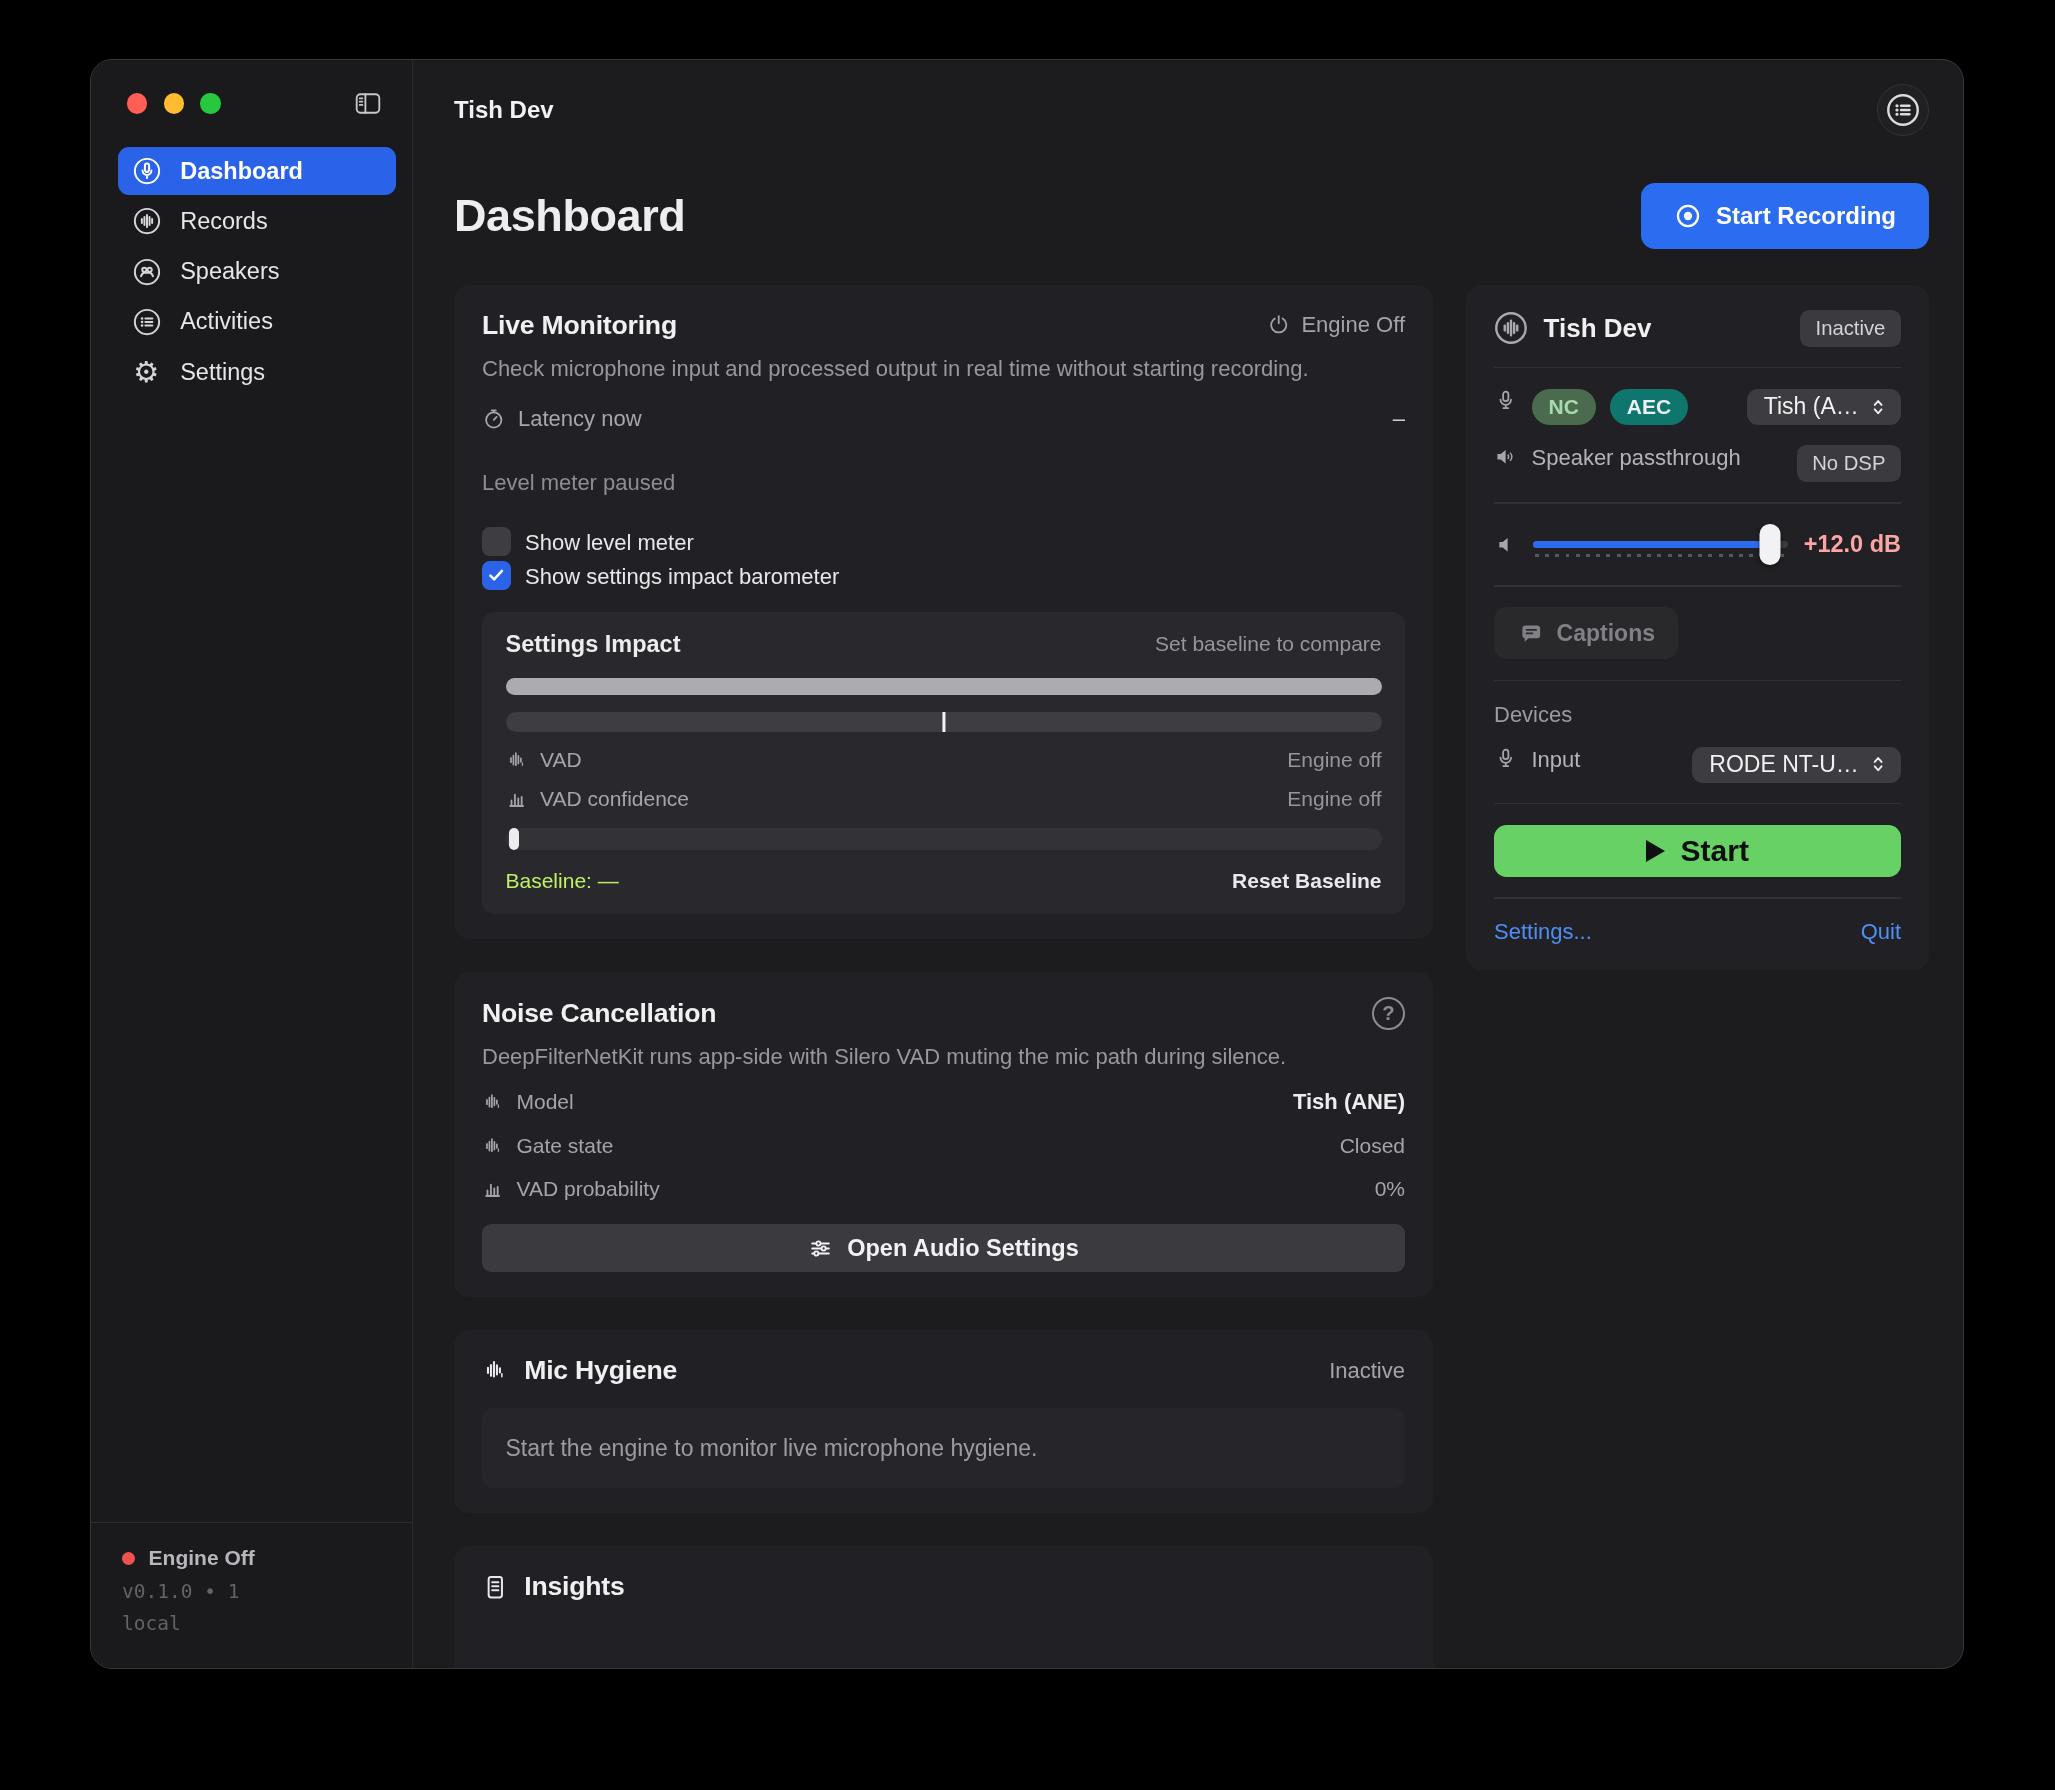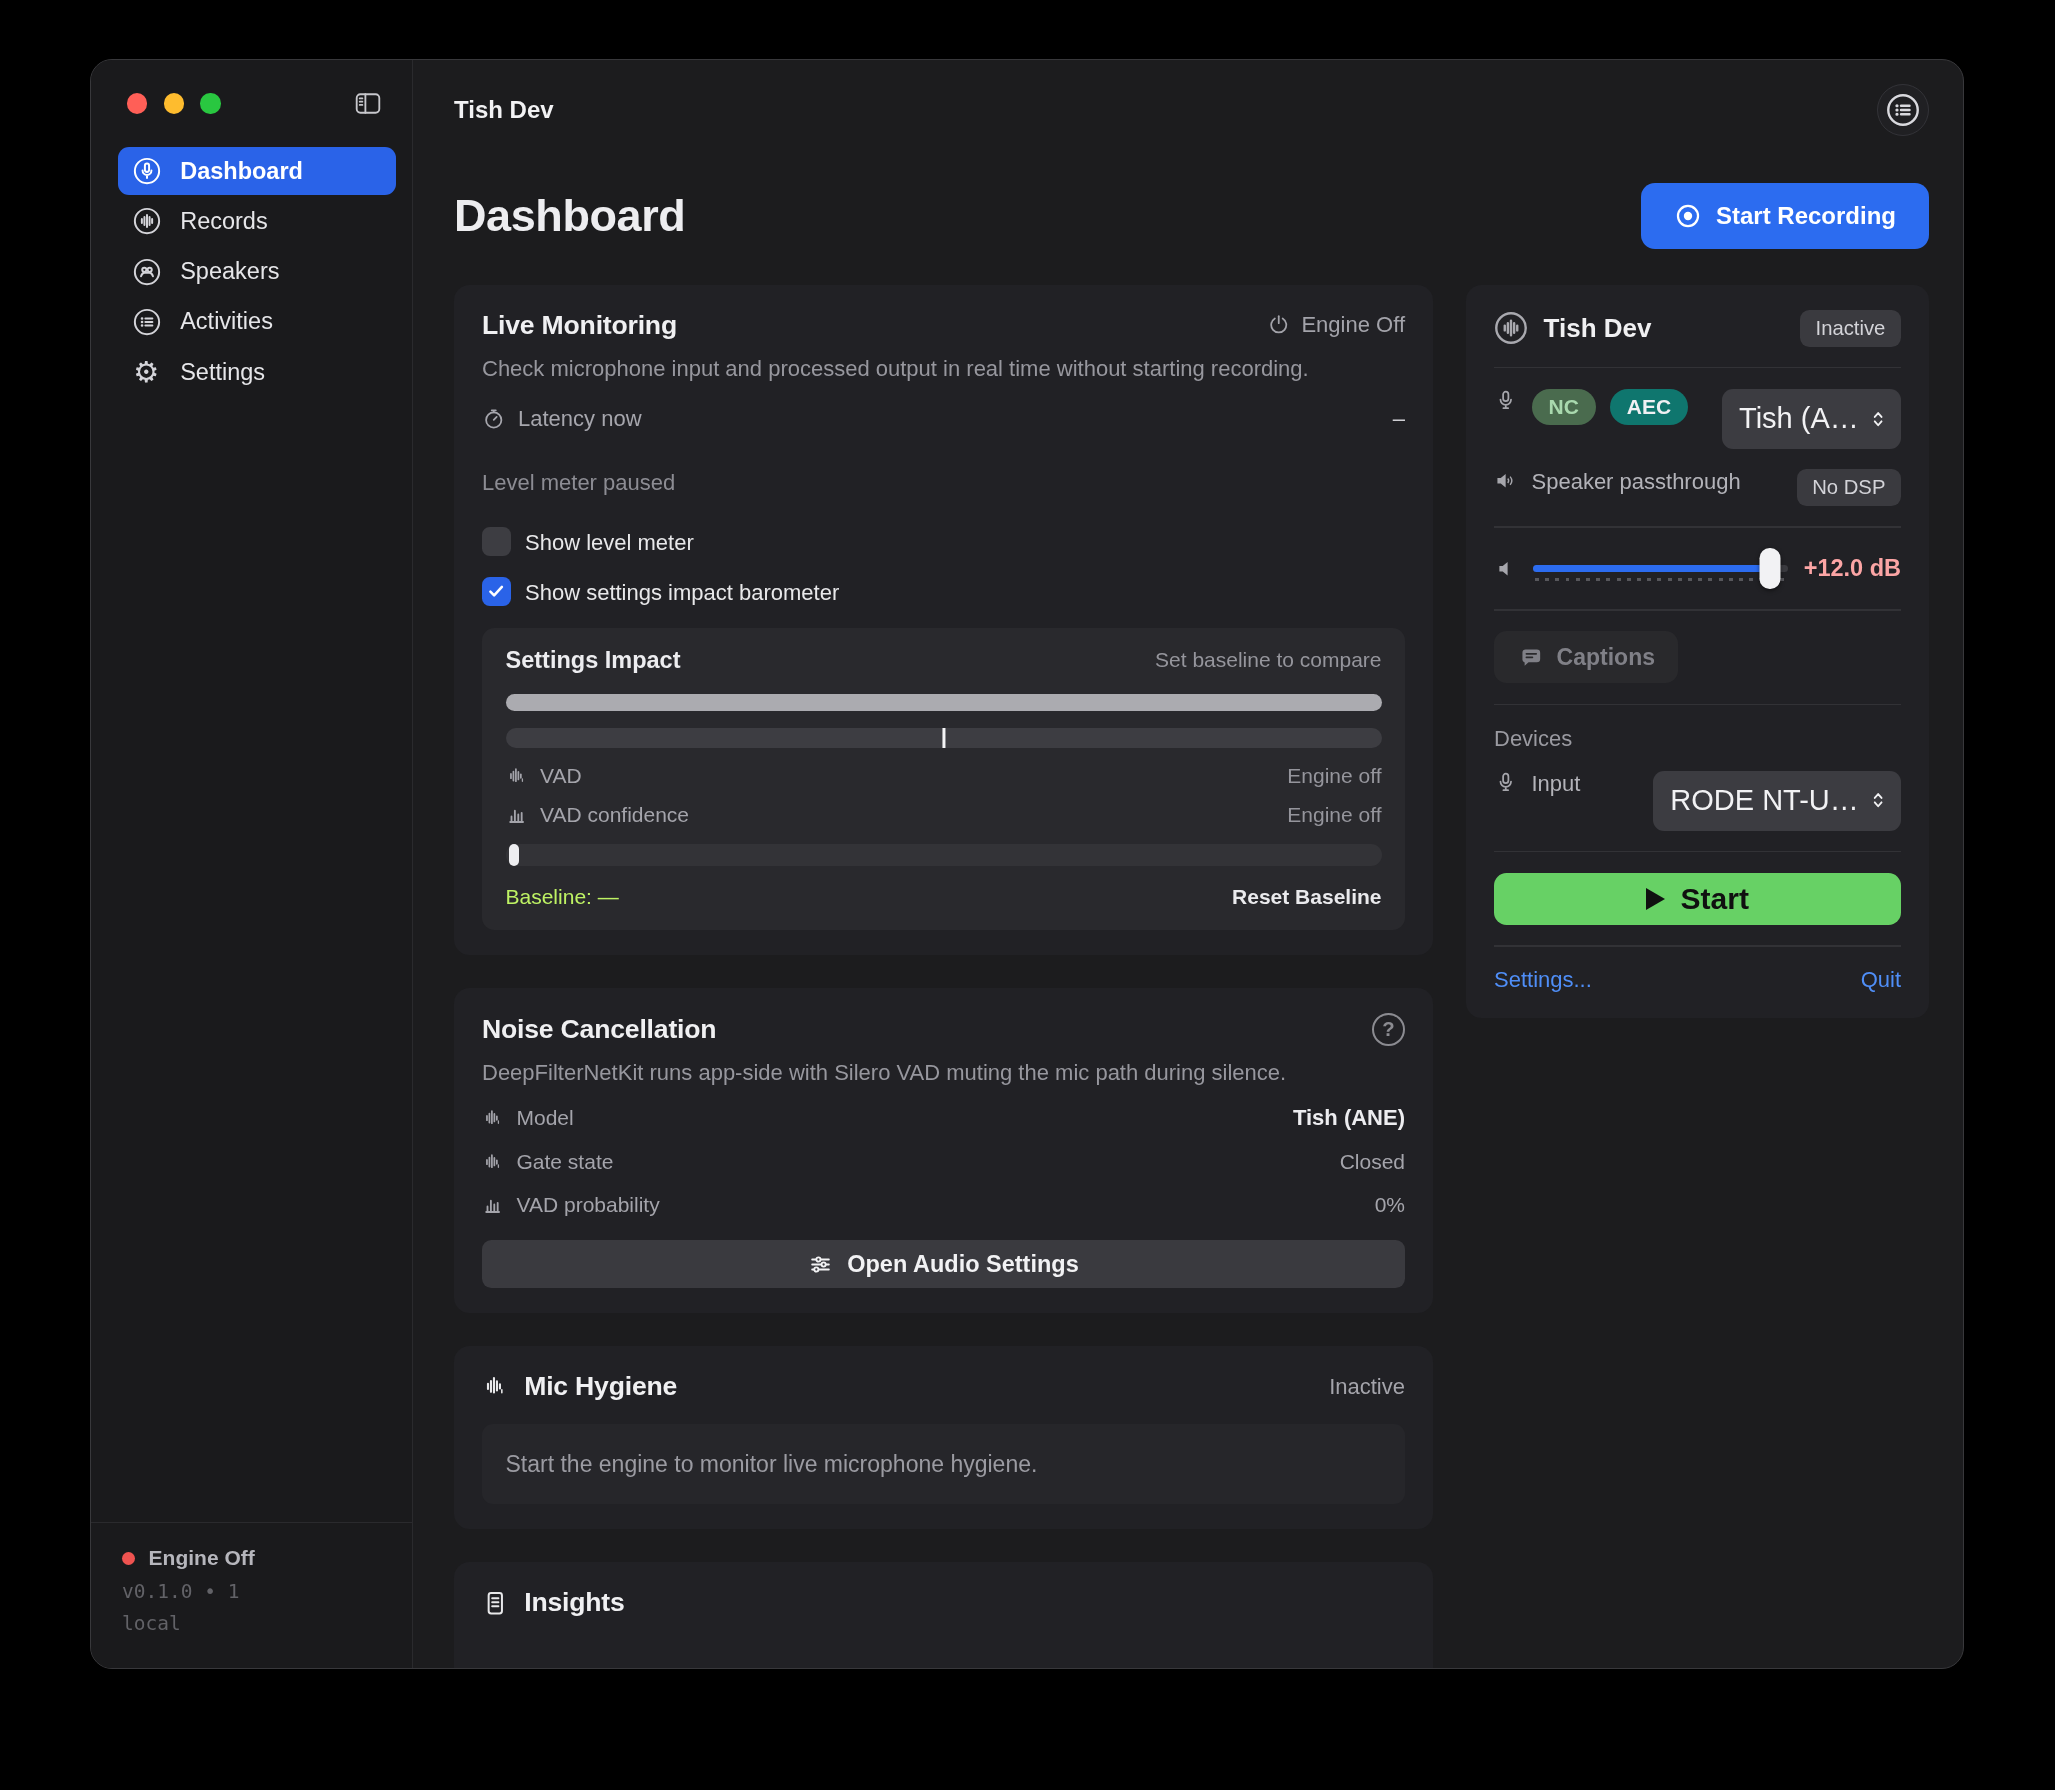--- a/index.html
+++ b/index.html
@@ -52,21 +52,21 @@
   .head-left { display:flex; align-items:center; gap:15.6px; }
   .muted { color:#bef264; }
   .row { display:flex; align-items:center; justify-content:space-between; }
   .row-left { display:flex; align-items:center; gap:12.5px; }
 
   
   .lm-desc { margin-top:15.6px; font-size:22px; color:#97979e; }
   .lm-latency { margin-top:23.5px; font-size:22px; color:#a6a6ad; }
   .lm-paused { margin-top:38px; font-size:22px; color:#8c8c93; }
   .cb-row { display:flex; align-items:flex-end; gap:14px; margin-top:31px; font-size:22px; color:#e8e8ea; }
-  .cb-row + .cb-row { margin-top:21px; }
+  .cb-row + .cb-row { margin-top:5px; }
   .checkbox { width:29px; height:29px; border-radius:7.8px; background:#3d3d42; display:flex;
     align-items:center; justify-content:center; cursor:pointer; }
   .checkbox.checked { background:#2a63e8; }
   .engine-badge { display:flex; align-items:center; gap:11px; font-size:22px; color:#a3a3aa; }
 
   .impact-panel { margin-top:22px; background:#29292d; border-radius:12.5px; padding:19px 23.5px 20.3px 23.5px; }
   .impact-head { display:flex; justify-content:space-between; align-items:center; }
   .impact-title { font-size:23.5px; font-weight:700; color:#ededf0; }
   .impact-action { font-size:21px; color:#95959c; cursor:pointer; }
   .bar1 { margin-top:20.3px; height:17px; border-radius:8.6px; background:#ababb0; }
@@ -102,22 +102,22 @@
   .panel-head { display:flex; align-items:center; gap:15.6px; }
   .panel-title { font-size:26px; font-weight:700; color:#f0f0f2; flex:1; }
   .pill { background:#3a3a3f; color:#d3d3d8; font-size:20.3px; padding:7px 15.6px; border-radius:9.4px; }
   .divider { height:1.6px; background:#323236; margin:20.3px 0; }
   .side-row { display:flex; align-items:flex-start; gap:14px; }
   .side-label { font-size:22px; color:#b3b3b9; }
   .badge { height:36px; display:flex; align-items:center; padding:0 17px; border-radius:18px;
     font-size:21px; font-weight:700; cursor:pointer; }
   .badge.nc { background:#4a6b4e; color:#a9d9ae; }
   .badge.aec { background:#0f766e; color:#f0f0f3; }
-  .select { margin-left:auto; background:#3c3c41; border-radius:11px; height:60px; display:flex;
-    align-items:center; gap:9.4px; padding:0 12.5px 0 17px; font-size:29px; color:#f2f2f4; cursor:pointer; }
+  .select { margin-left:auto; background:#3c3c41; border-radius:11px; height:36px; display:flex;
+    align-items:center; gap:9.4px; padding:0 12.5px 0 17px; font-size:23px; color:#f2f2f4; cursor:pointer; }
   .gain-row { display:flex; align-items:center; gap:15.6px; }
   .gain-slider { flex:1; position:relative; height:41px; }
   .gain-track { position:absolute; top:16.4px; left:0; right:0; height:7.8px; border-radius:3.9px; background:#3a3a3f; }
   .gain-fill { position:absolute; top:16.4px; left:0; height:7.8px; border-radius:3.9px; background:#2c6cf0; }
   .gain-thumb { position:absolute; top:0; width:21px; height:41px; border-radius:10.2px; background:#f2f2f4;
     transform:translateX(-50%); box-shadow:0 1.6px 4.7px rgba(0,0,0,.5); cursor:pointer; }
   .gain-ticks { position:absolute; left:1.6px; right:1.6px; top:30px; height:3.1px;
     background:repeating-linear-gradient(90deg,#57575c 0 3.9px,transparent 3.9px 10.2px); }
   .gain-value { font-size:23.5px; font-weight:700; color:#fca5a5; white-space:nowrap; }
   .captions-btn { align-self:flex-start; background:#29292c; border:none; border-radius:12.5px; height:52px;

